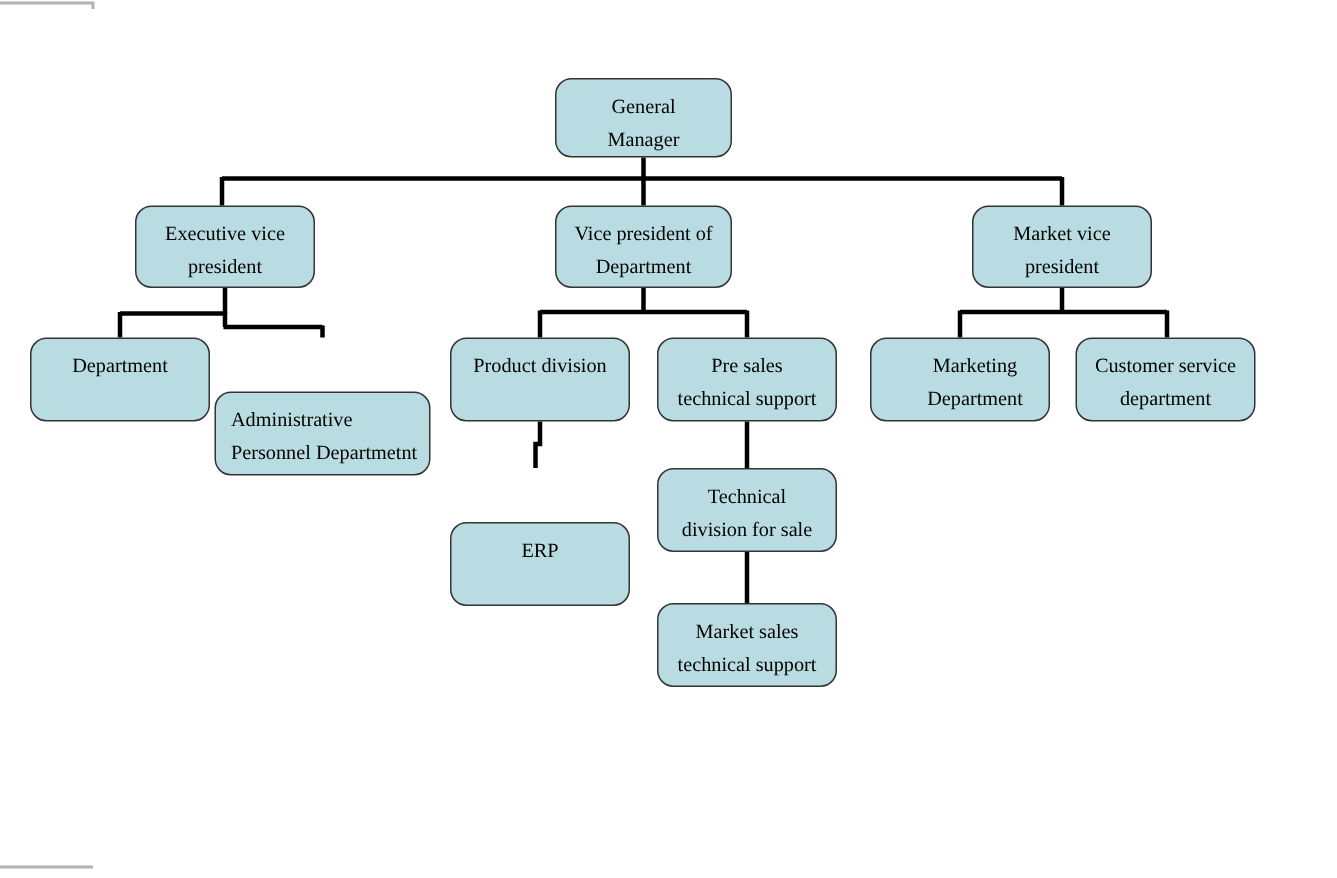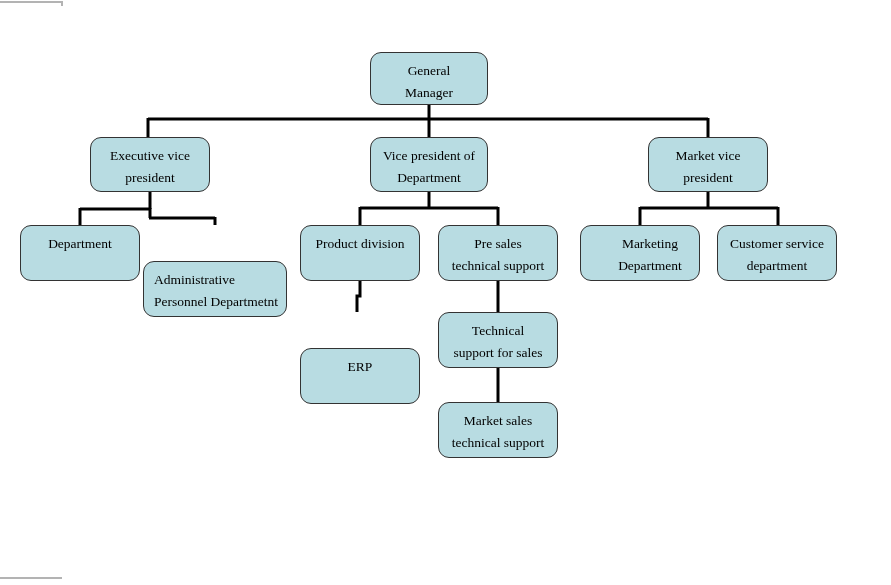--- a/index.html
+++ b/index.html
@@ -115,21 +115,21 @@
   <div class="node" style="left:717px; top:225px; width:120px; height:56px;">
     <span>Customer service</span>
     <span>department</span>
   </div>
 
   <div class="node" style="left:300px; top:312px; width:120px; height:56px;margin-top:36px;">
     <span>ERP</span>
   </div>
   <div class="node" style="left:438px; top:312px; width:120px; height:56px;">
     <span>Technical</span>
-    <span>support for sales</span>
+    <span>division for sale</span>
   </div>
 
   <div class="node" style="left:438px; top:402px; width:120px; height:56px;">
     <span>Market sales</span>
     <span>technical support</span>
   </div>
 
 </div>
 
 </body></html>

